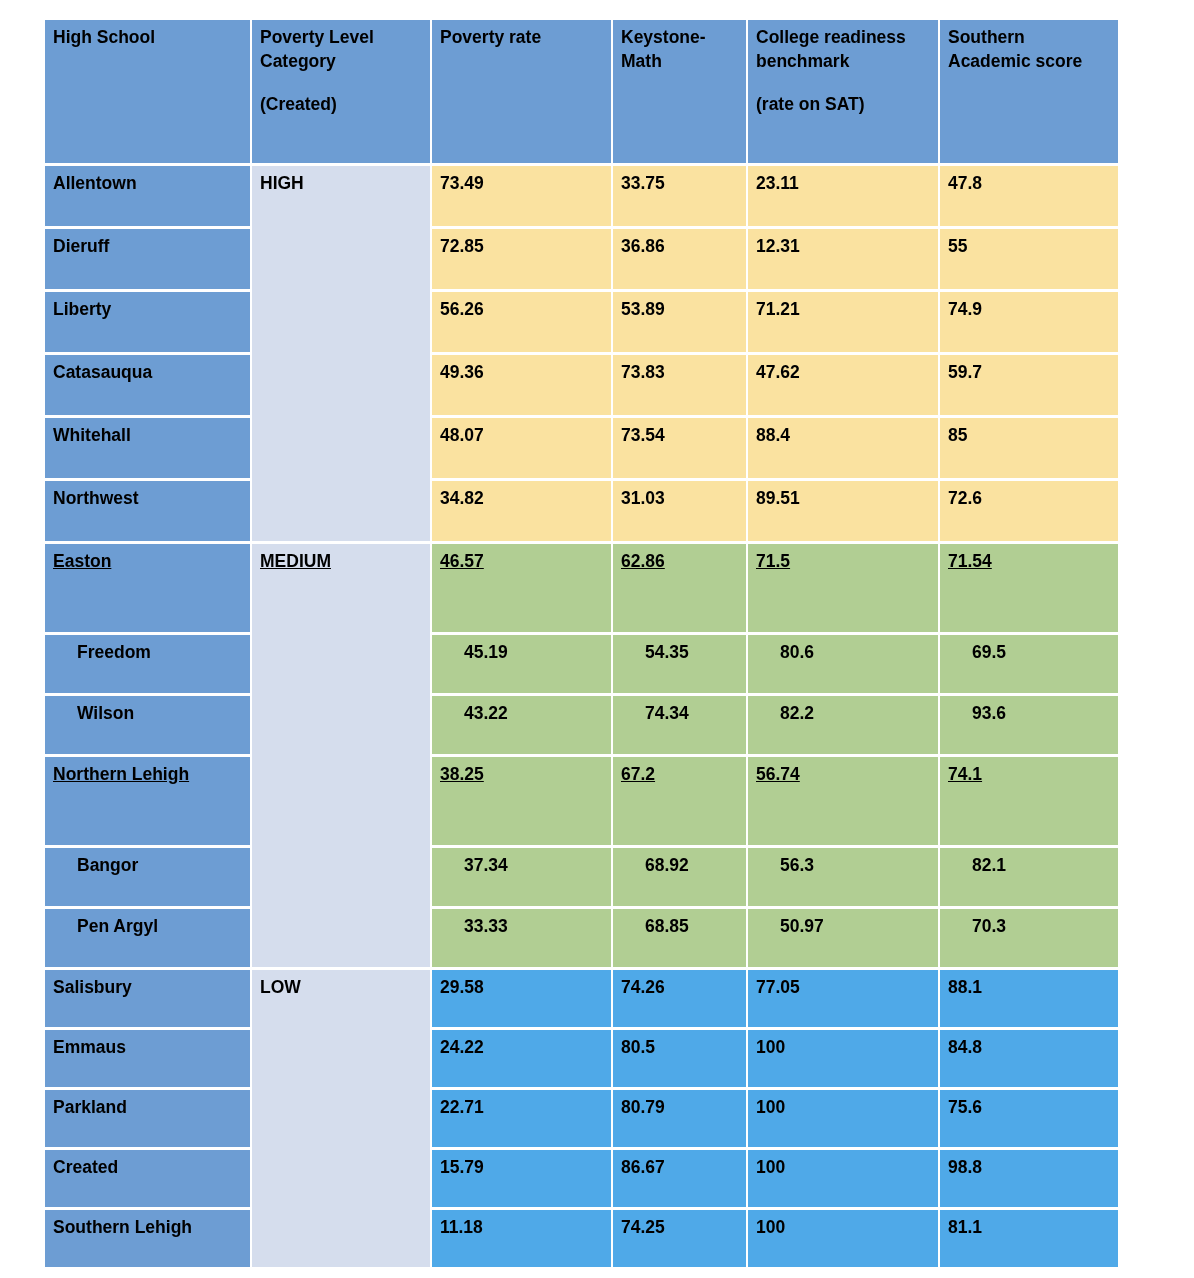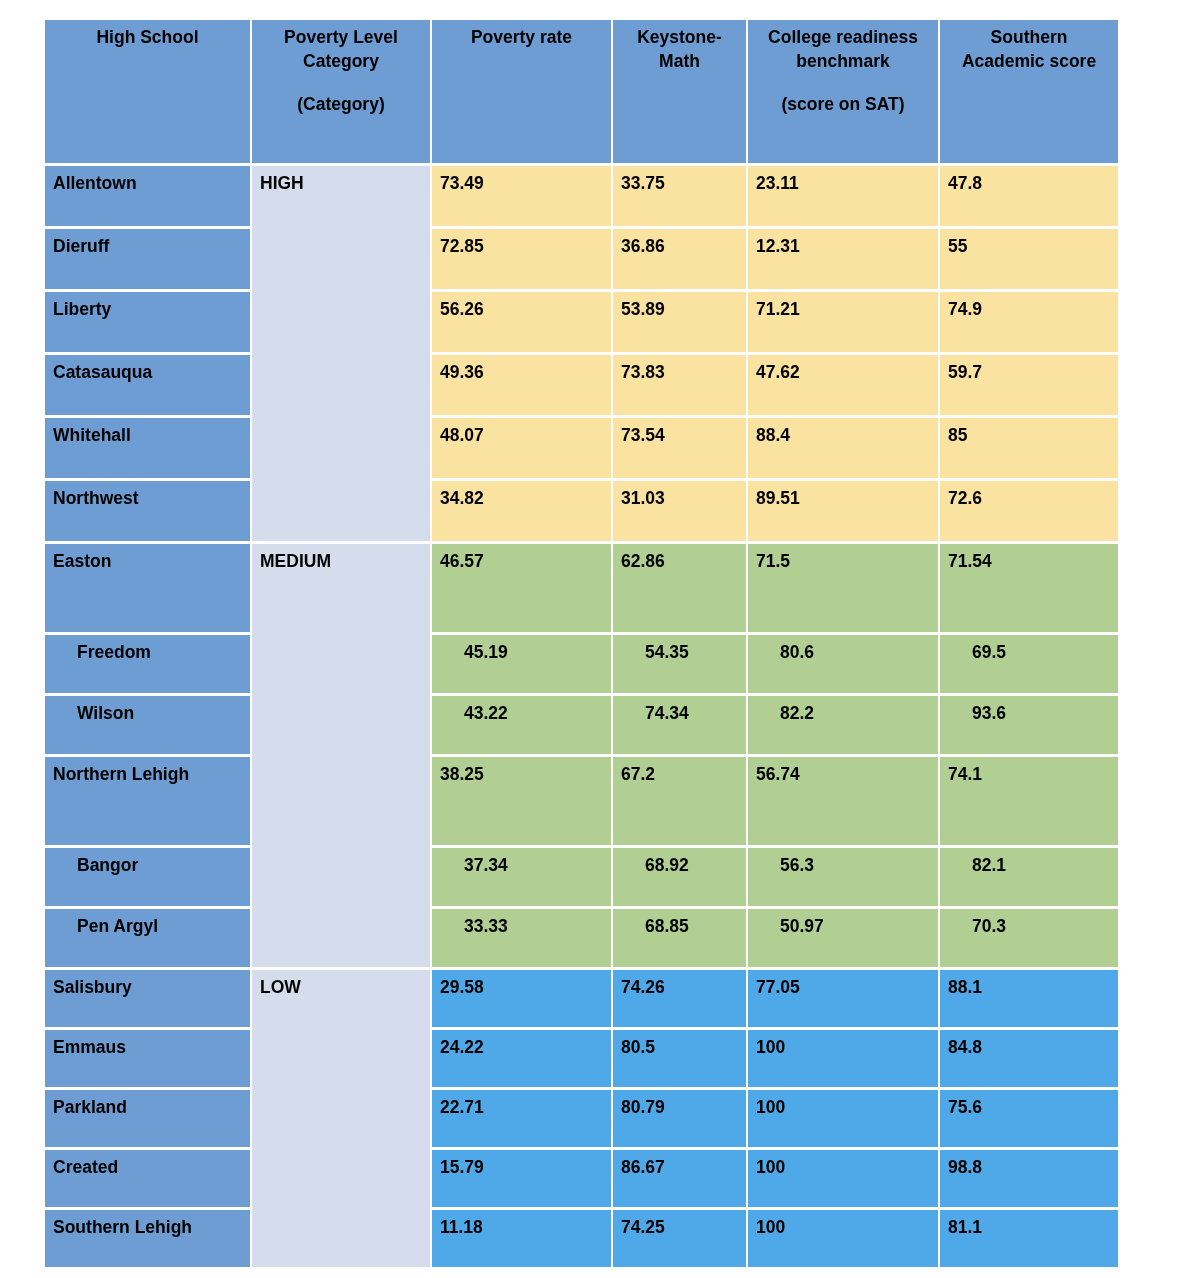--- a/index.html
+++ b/index.html
@@ -49,21 +49,21 @@
   col.c-oas      { width: 178px; }
 
   
   tr.header-row th {
     background: #6d9dd3;
     height: 137px;
     vertical-align: top;
     font-size: 17.5px;
     font-weight: bold;
   }
-  .hdr-line { display: block; text-align: center; }
+  .hdr-line { display: block; }
   .hdr-gap  { display: block; height: 20px; }
 
   
   td.school-cell {
     background: #6d9dd3;
   }
 
   
   td.cat-cell {
     background: #d5dded;
@@ -72,21 +72,21 @@
     margin-left: 40px;
   }
 
   
   td.v-high { background: #fae2a0; }
   td.v-med  { background: #b1ce93; }
   td.v-low  { background: #4fa9e8; }
 
   
   tr.r-h  td { height: 54px; }
-  tr.r-m1 td { height: 82px; }
+  tr.r-m1 td { height: 82px; text-decoration: underline; }
   tr.r-m2 td { height: 52px; padding-left: 32px; }
   tr.r-l  td { height: 51px; }
 </style>
 </head>
 <body>
 
 <div id="table-wrap">
   <table class="data-table">
     <colgroup>
       <col class="c-school">
@@ -98,34 +98,34 @@
     </colgroup>
     <thead>
       <tr class="header-row">
         <th>
           <span class="hdr-line">High School</span>
         </th>
         <th>
           <span class="hdr-line">Poverty Level</span>
           <span class="hdr-line">Category</span>
           <span class="hdr-gap"></span>
-          <span class="hdr-line">(Category)</span>
+          <span class="hdr-line">(Created)</span>
         </th>
         <th>
           <span class="hdr-line">Poverty rate</span>
         </th>
         <th>
           <span class="hdr-line">Keystone-</span>
           <span class="hdr-line">Math</span>
         </th>
         <th>
           <span class="hdr-line">College readiness</span>
           <span class="hdr-line">benchmark</span>
           <span class="hdr-gap"></span>
-          <span class="hdr-line">(score on SAT)</span>
+          <span class="hdr-line">(rate on SAT)</span>
         </th>
         <th>
           <span class="hdr-line">Southern</span>
           <span class="hdr-line">Academic score</span>
         </th>
       </tr>
     </thead>
     <tbody id="table-body">
         <tr class="r-h">
           <td class="school-cell">Allentown</td>

